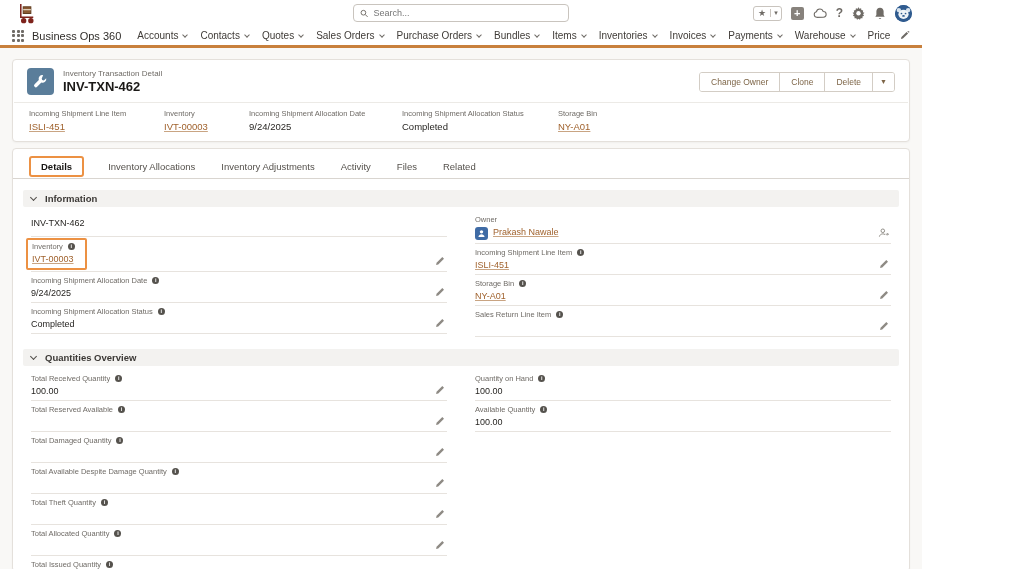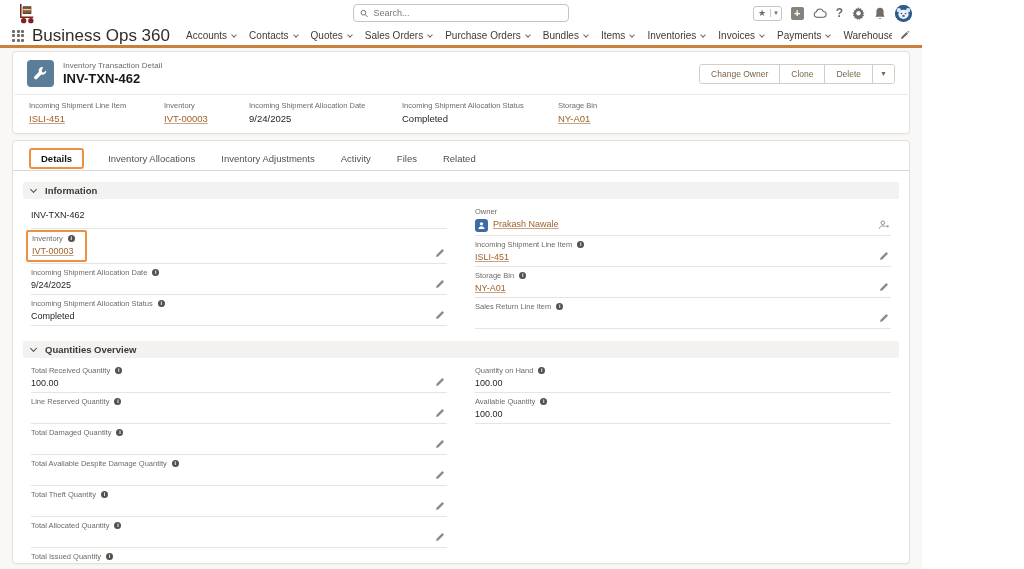--- a/index.html
+++ b/index.html
@@ -18,31 +18,31 @@
   .fav-combo .caret { border-left:1px solid #c9c4be; padding:0 3px; font-size:7px; color:#6f6b66; }
   .gic { display:flex; align-items:center; justify-content:center; cursor:pointer; background:none; border:none; color:#6f6b66; }
   .addbox { width:13px; height:13px; background:#87827c; border-radius:2px; color:#fff; font-size:11px; line-height:12px; text-align:center; font-weight:bold; }
   .qmark { font-size:12px; font-weight:bold; color:#6f6b66; }
   .avatar-top { width:17px; height:17px; border-radius:50%; background:#2f5b8f; position:relative; overflow:hidden; }
 
   
   .navbar { height:22px; background:#fff; border-bottom:3px solid #c8803c; display:flex; align-items:center; padding:0 12px; }
   .applauncher { display:grid; grid-template-columns:repeat(3,3px); grid-gap:1.5px; margin-right:8px; cursor:pointer; }
   .applauncher i { width:3px; height:3px; background:#6f6b66; border-radius:1px; display:block; }
-  .appname { font-size:17px; color:#302d2a; margin-right:16px; white-space:nowrap; }
+  .appname { font-size:11px; color:#302d2a; margin-right:16px; white-space:nowrap; }
   .navitems { display:flex; align-items:center; gap:13px; flex:1; overflow:hidden; }
   .navitem { font-size:10px; color:#3f3b37; white-space:nowrap; display:flex; align-items:center; cursor:pointer; }
   .chev { width:4px; height:4px; border-right:1px solid #6f6b66; border-bottom:1px solid #6f6b66; transform:rotate(45deg); display:inline-block; margin-left:5px; margin-top:-2px; }
   .nav-pencil { margin-left:8px; color:#6f6b66; }
 
   
   .card { background:#fff; border:1px solid #e4e0db; border-radius:4px; margin:0 12px; box-shadow:0 1px 2px rgba(0,0,0,.04); }
 
   
-  .rec-card { margin-top:3px; }
+  .rec-card { margin-top:11px; }
   .rec-top { display:flex; align-items:center; padding:8px 14px 7px; }
   .obj-icon { width:27px; height:27px; border-radius:4px; background:#5a7d9a; display:flex; align-items:center; justify-content:center; flex:none; }
   .rec-meta { margin-left:9px; }
   .rec-entity { font-size:8px; color:#6f6b66; }
   .rec-title { font-size:13px; font-weight:bold; color:#1b1917; margin-top:1px; }
   .rec-actions { margin-left:auto; display:flex; border:1px solid #d3cdc5; border-radius:3px; overflow:hidden; height:20px; }
   .rec-actions button { background:#fff; border:none; border-left:1px solid #d3cdc5; font-size:8.5px; color:#7d6547; padding:0 11px; cursor:pointer; font-family:"Liberation Sans",sans-serif; }
   .rec-actions button:first-child { border-left:none; }
   .rec-actions .dd { padding:0 7px; font-size:7px; color:#7d6547; }
   .rec-divider { border-top:1px solid #eceae6; margin:0 1px; }
@@ -356,21 +356,21 @@
         <div class="fcol" id="qty-left">
             <div class="field"><span><div class="f-label">
                   <span>Total Received Quantity</span>
                   <span class="info-dot">i</span>
                 </div><div class="f-value">100.00</div></span><button class="pencil-btn">
                 <svg width="10" height="10" viewBox="0 0 16 16">
                   <path fill="currentColor" d="M11.7 1.6l2.7 2.7-9.2 9.2-3.5.8.8-3.5z"></path>
                 </svg>
               </button></div>
             <div class="field"><span><div class="f-label">
-                  <span>Line Reserved Quantity</span>
+                  <span>Total Reserved Available</span>
                   <span class="info-dot">i</span>
                 </div><div class="f-value">&nbsp;</div></span><button class="pencil-btn">
                 <svg width="10" height="10" viewBox="0 0 16 16">
                   <path fill="currentColor" d="M11.7 1.6l2.7 2.7-9.2 9.2-3.5.8.8-3.5z"></path>
                 </svg>
               </button></div>
             <div class="field"><span><div class="f-label">
                   <span>Total Damaged Quantity</span>
                   <span class="info-dot">i</span>
                 </div><div class="f-value">&nbsp;</div></span><button class="pencil-btn">

